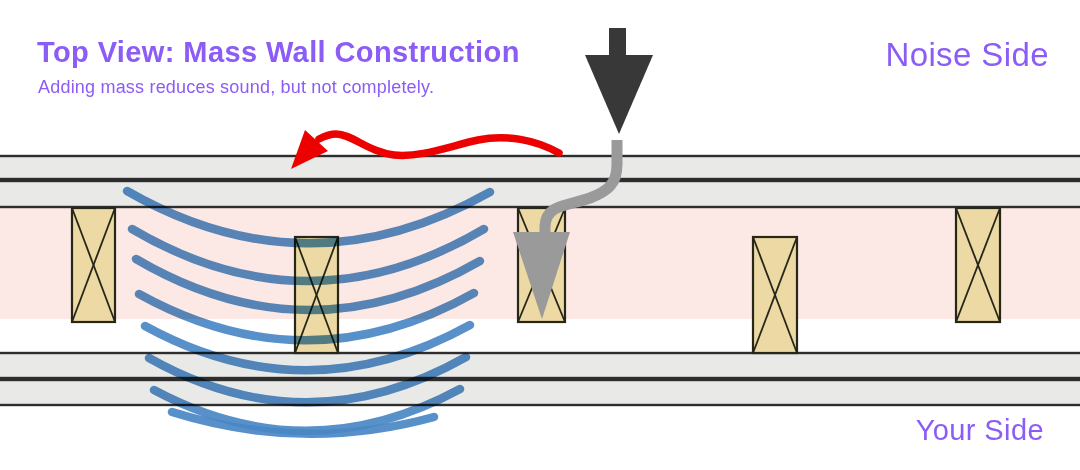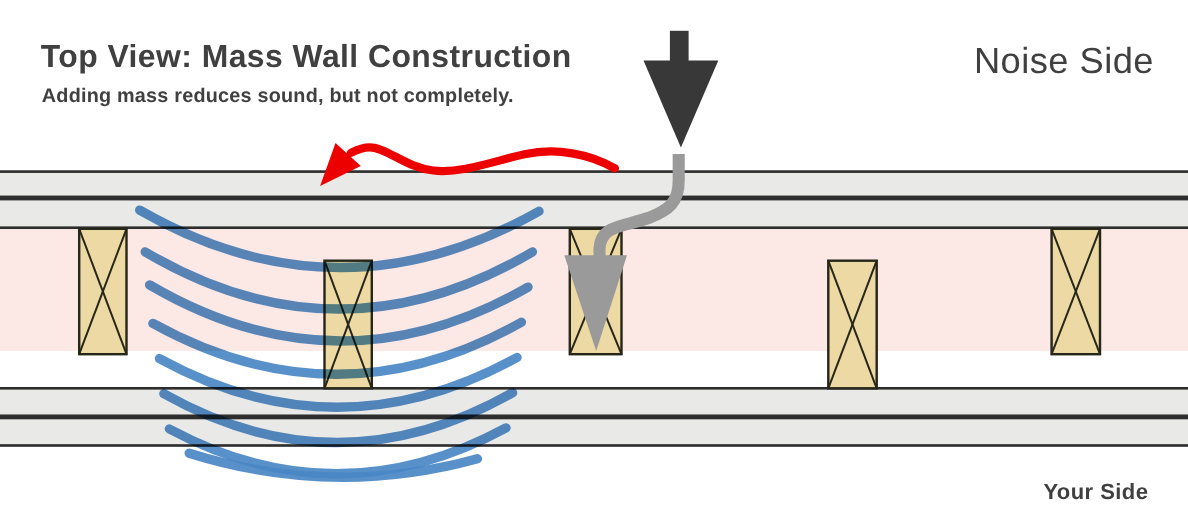--- a/index.html
+++ b/index.html
@@ -2,25 +2,25 @@
 <html><head>
 <meta charset="utf-8">
 <style>
   html,body{margin:0;padding:0;}
   body{
     width:1080px;height:470px;position:relative;overflow:hidden;
     background:#ffffff;
     font-family:"Liberation Sans", sans-serif;
   }
   .stage{position:absolute;left:0;top:0;width:1080px;height:470px;}
-  .label{position:absolute;color:#404040;white-space:nowrap;letter-spacing:.4px;}
+  .label{position:absolute;color:#8b5cf6;white-space:nowrap;letter-spacing:.4px;}
   .title{left:37px;top:36px;font-size:29px;font-weight:600;}
-  .subtitle{left:38px;top:77px;font-size:18px;font-weight:700;letter-spacing:.2px;}
+  .subtitle{left:38px;top:77px;font-size:18px;font-weight:400;letter-spacing:.2px;}
   .noise-side{right:31px;top:36px;font-size:33px;font-weight:400;}
-  .your-side{right:36px;top:437px;font-size:20px;font-weight:700;}
+  .your-side{right:36px;top:414px;font-size:29px;font-weight:400;}
   svg{display:block;}
   .waves{mix-blend-mode:multiply;}
 </style>
 </head>
 <body>
 
 <svg class="stage" viewBox="0 0 1080 470" aria-hidden="false">
   <g>
       <rect x="-2" y="206" width="1084" height="113" fill="#fce8e5"></rect>
       <rect x="-3" y="156" width="1086" height="23" fill="#e9e9e8" stroke="#2e2e2e" stroke-width="2.4"></rect>

